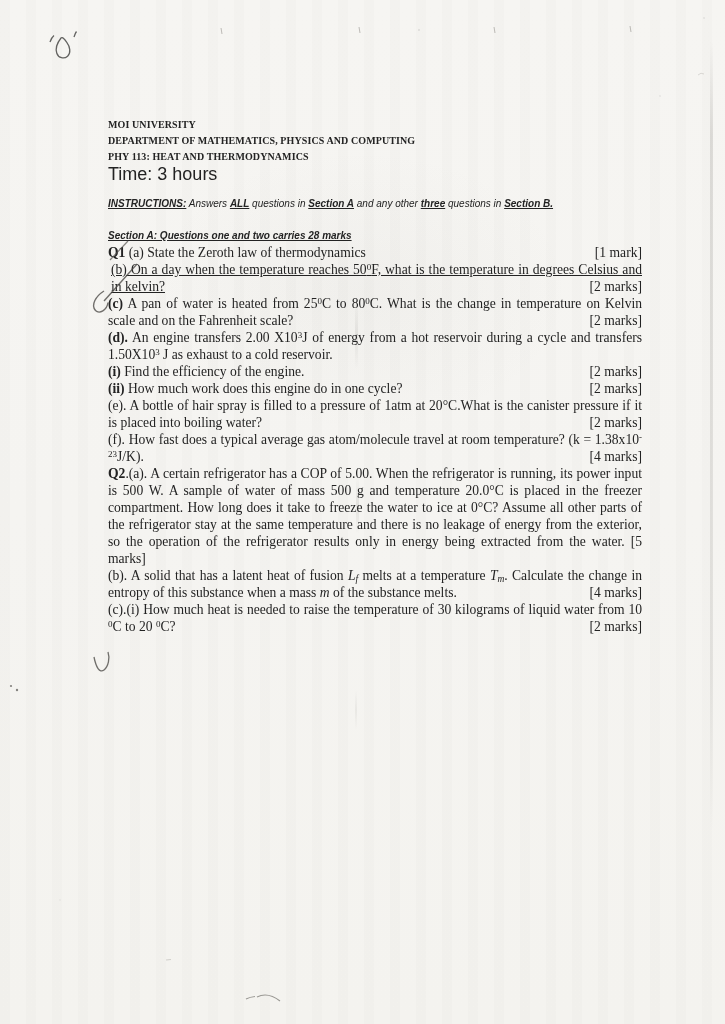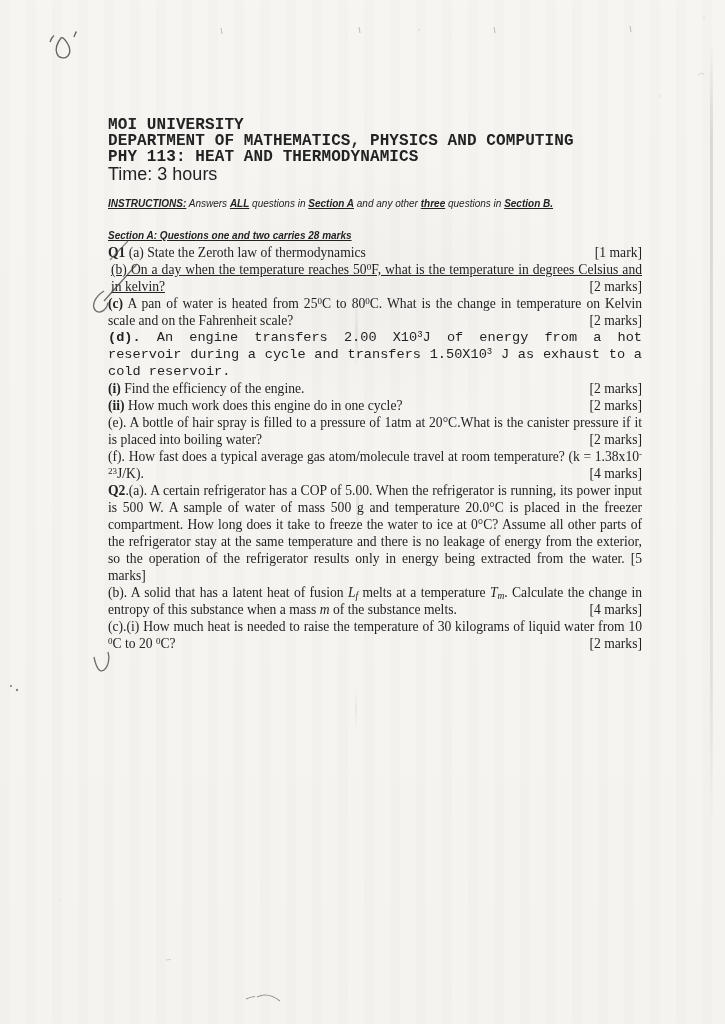--- a/index.html
+++ b/index.html
@@ -51,24 +51,23 @@
   .content {
     position: absolute;
     left: 108px;
     top: 117px;
     width: 534px;
     font-size: 13.6px;
     line-height: 17px;
   }
   .hdr {
     font-weight: 700;
-    font-size: 16px;
+    font-size: 10px;
     line-height: 16px;
     letter-spacing: .1px;
-    font-family: Liberation Mono, monospace;
   }
   .time {
     font-family: "Liberation Sans", sans-serif;
     font-size: 18px;
     line-height: 17px;
     margin-top: 1px;
   }
   .sansline {
     font-family: "Liberation Sans", sans-serif;
     font-size: 10px;
@@ -85,21 +84,21 @@
   }
   .mark {
     position: absolute;
     right: 0;
     bottom: 0;
     white-space: nowrap;
   }
   .mt-q1a  { margin-top: 21px; }
   .mt-q1b  { margin-top: 13px; padding-left: 3px; text-decoration: underline; }
   .mt-q1c  { margin-top: 26px; }
-  .mt-q1d  { margin-top: 28px; font-family: Liberation Mono, monospace; }
+  .mt-q1d  { margin-top: 28px; }
   .mt-q1di { margin-top: 0; }
   .mt-q1dii{ margin-top: 17px; }
   .mt-q1e  { margin-top: 14px; }
   .mt-q1f  { margin-top: 13px; }
   .mt-q2a  { margin-top: 24px; }
   .mt-q2b  { margin-top: 10px; }
   .mt-q2c  { margin-top: 11px; }
 
   
   .seg-b  { font-weight: 700; }

